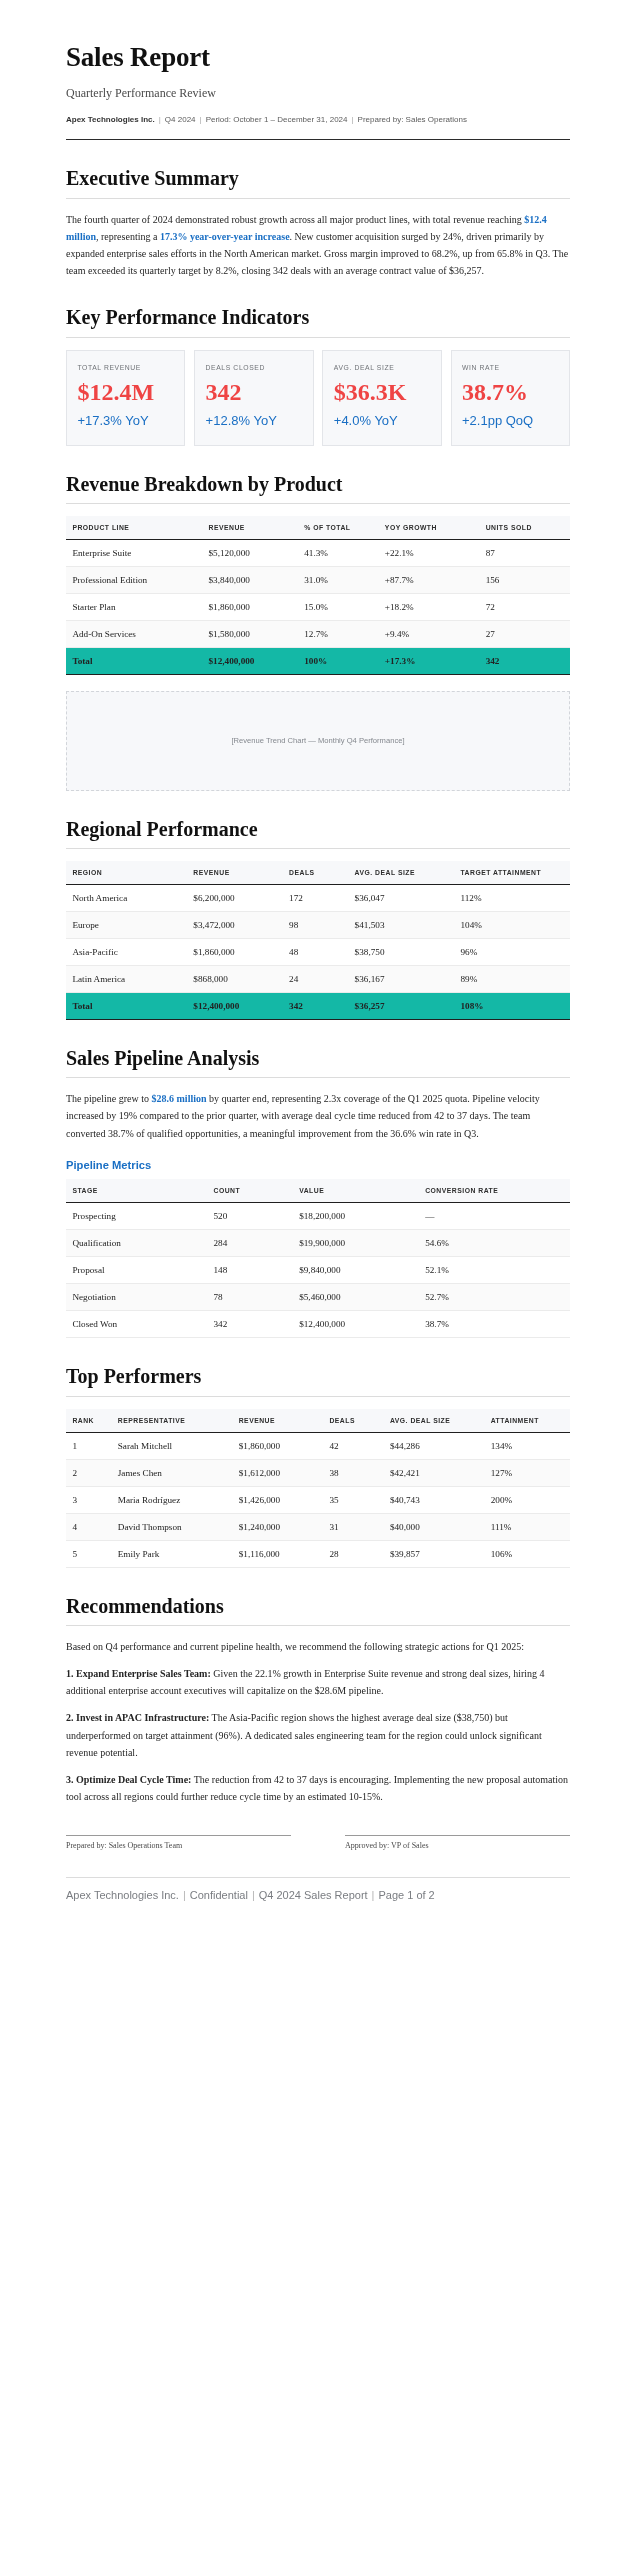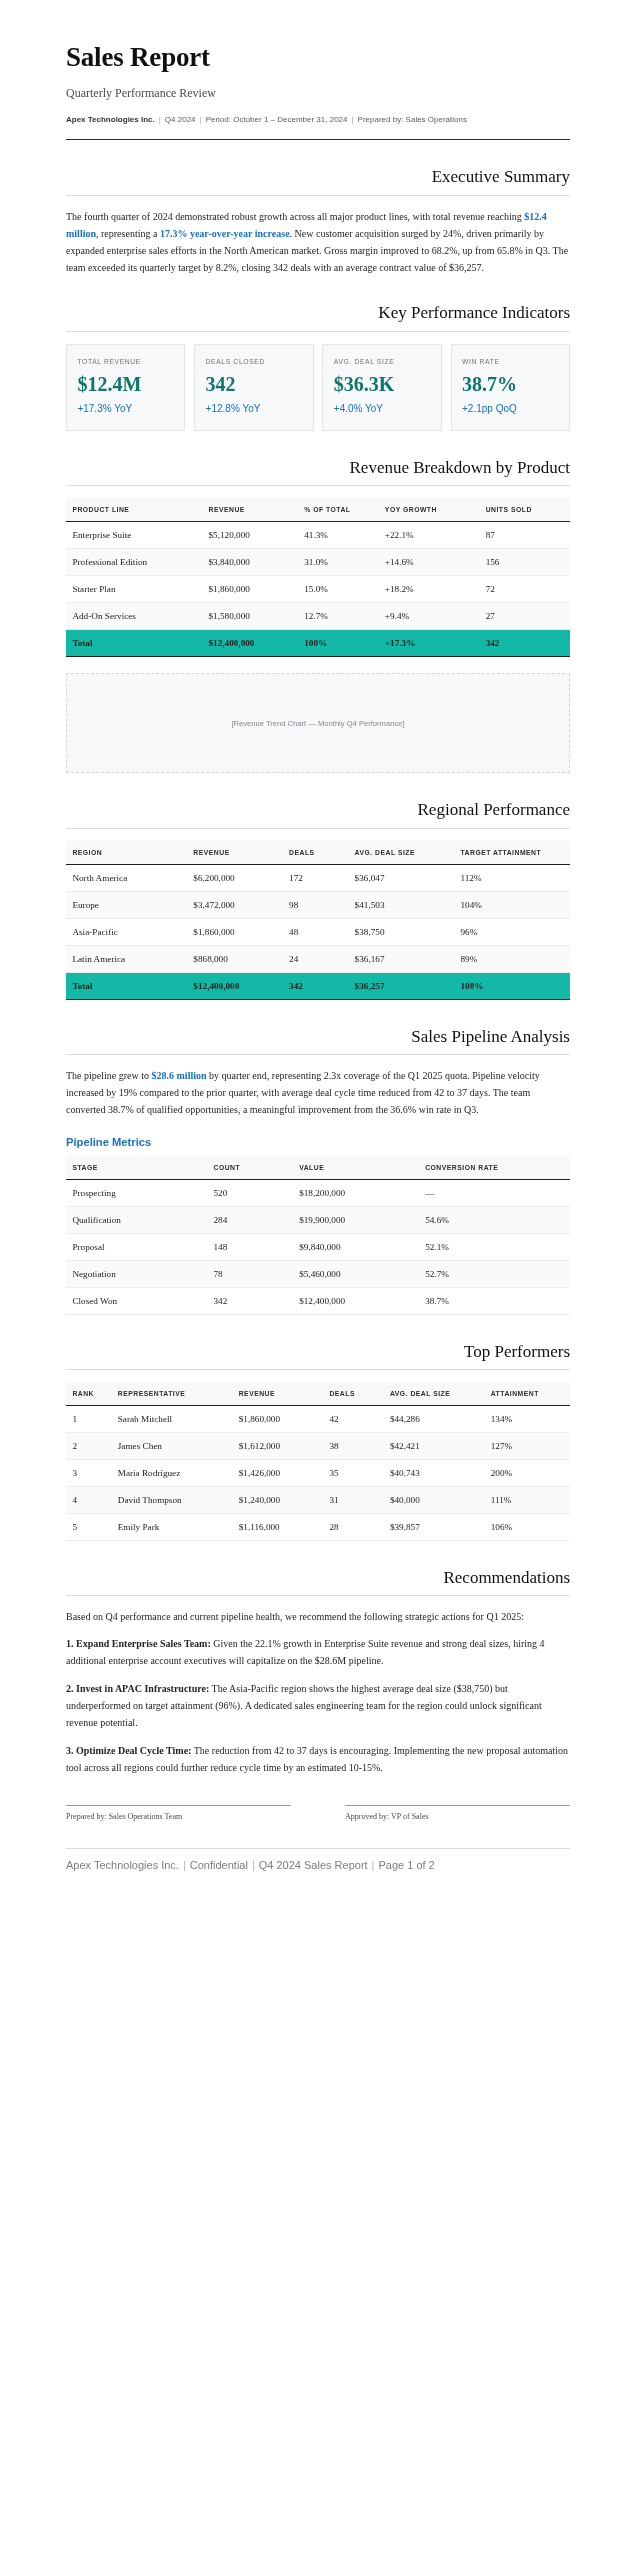--- a/index.html
+++ b/index.html
@@ -45,25 +45,24 @@
   .header-rule {
     border: 0;
     border-top: 1.2px solid #2b2b2b;
     margin: 13px 0 0 0;
   }
 
   
   .section { margin-top: 27px; }
   .section-title {
     font-family: "Liberation Serif", serif;
-    font-size: 17px;
-    font-weight: normal;
+    font-size: 20px;
+    font-weight: bold;
     color: #111111;
     margin: 0 0 7.2px 0;
-    text-align: right;
   }
   .section-rule {
     border: 0;
     border-top: 0.8px solid #dcdcdc;
     margin: 0 0 12px 0;
   }
   .subsection-title {
     font-family: "Liberation Sans", sans-serif;
     font-size: 11.2px;
     font-weight: bold;
@@ -93,29 +92,29 @@
     font-family: "Liberation Sans", sans-serif;
     font-size: 6.8px;
     letter-spacing: 0.6px;
     color: #6e7176;
     text-transform: uppercase;
     line-height: 1.5;
     margin-bottom: 7.2px;
   }
   .kpi-value {
     font-family: "Liberation Serif", serif;
-    font-size: 20px;
-    font-weight: bold;
-    color: #0f766e;
+    font-size: 24px;
+    font-weight: bold;
+    color: #ef4444;
     line-height: 1.05;
     margin-bottom: 7.2px;
   }
   .kpi-delta {
     font-family: "Liberation Sans", sans-serif;
-    font-size: 10px;
+    font-size: 13px;
     color: #1a6fc4;
     line-height: 1.45;
   }
 
   
   table.data {
     width: 100%;
     border-collapse: collapse;
     margin-top: 3.2px;
   }
@@ -259,21 +258,21 @@
           <td>Enterprise Suite</td>
           <td>$5,120,000</td>
           <td>41.3%</td>
           <td>+22.1%</td>
           <td>87</td>
         </tr>
         <tr>
           <td>Professional Edition</td>
           <td>$3,840,000</td>
           <td>31.0%</td>
-          <td>+14.6%</td>
+          <td>+87.7%</td>
           <td>156</td>
         </tr>
         <tr>
           <td>Starter Plan</td>
           <td>$1,860,000</td>
           <td>15.0%</td>
           <td>+18.2%</td>
           <td>72</td>
         </tr>
         <tr>

